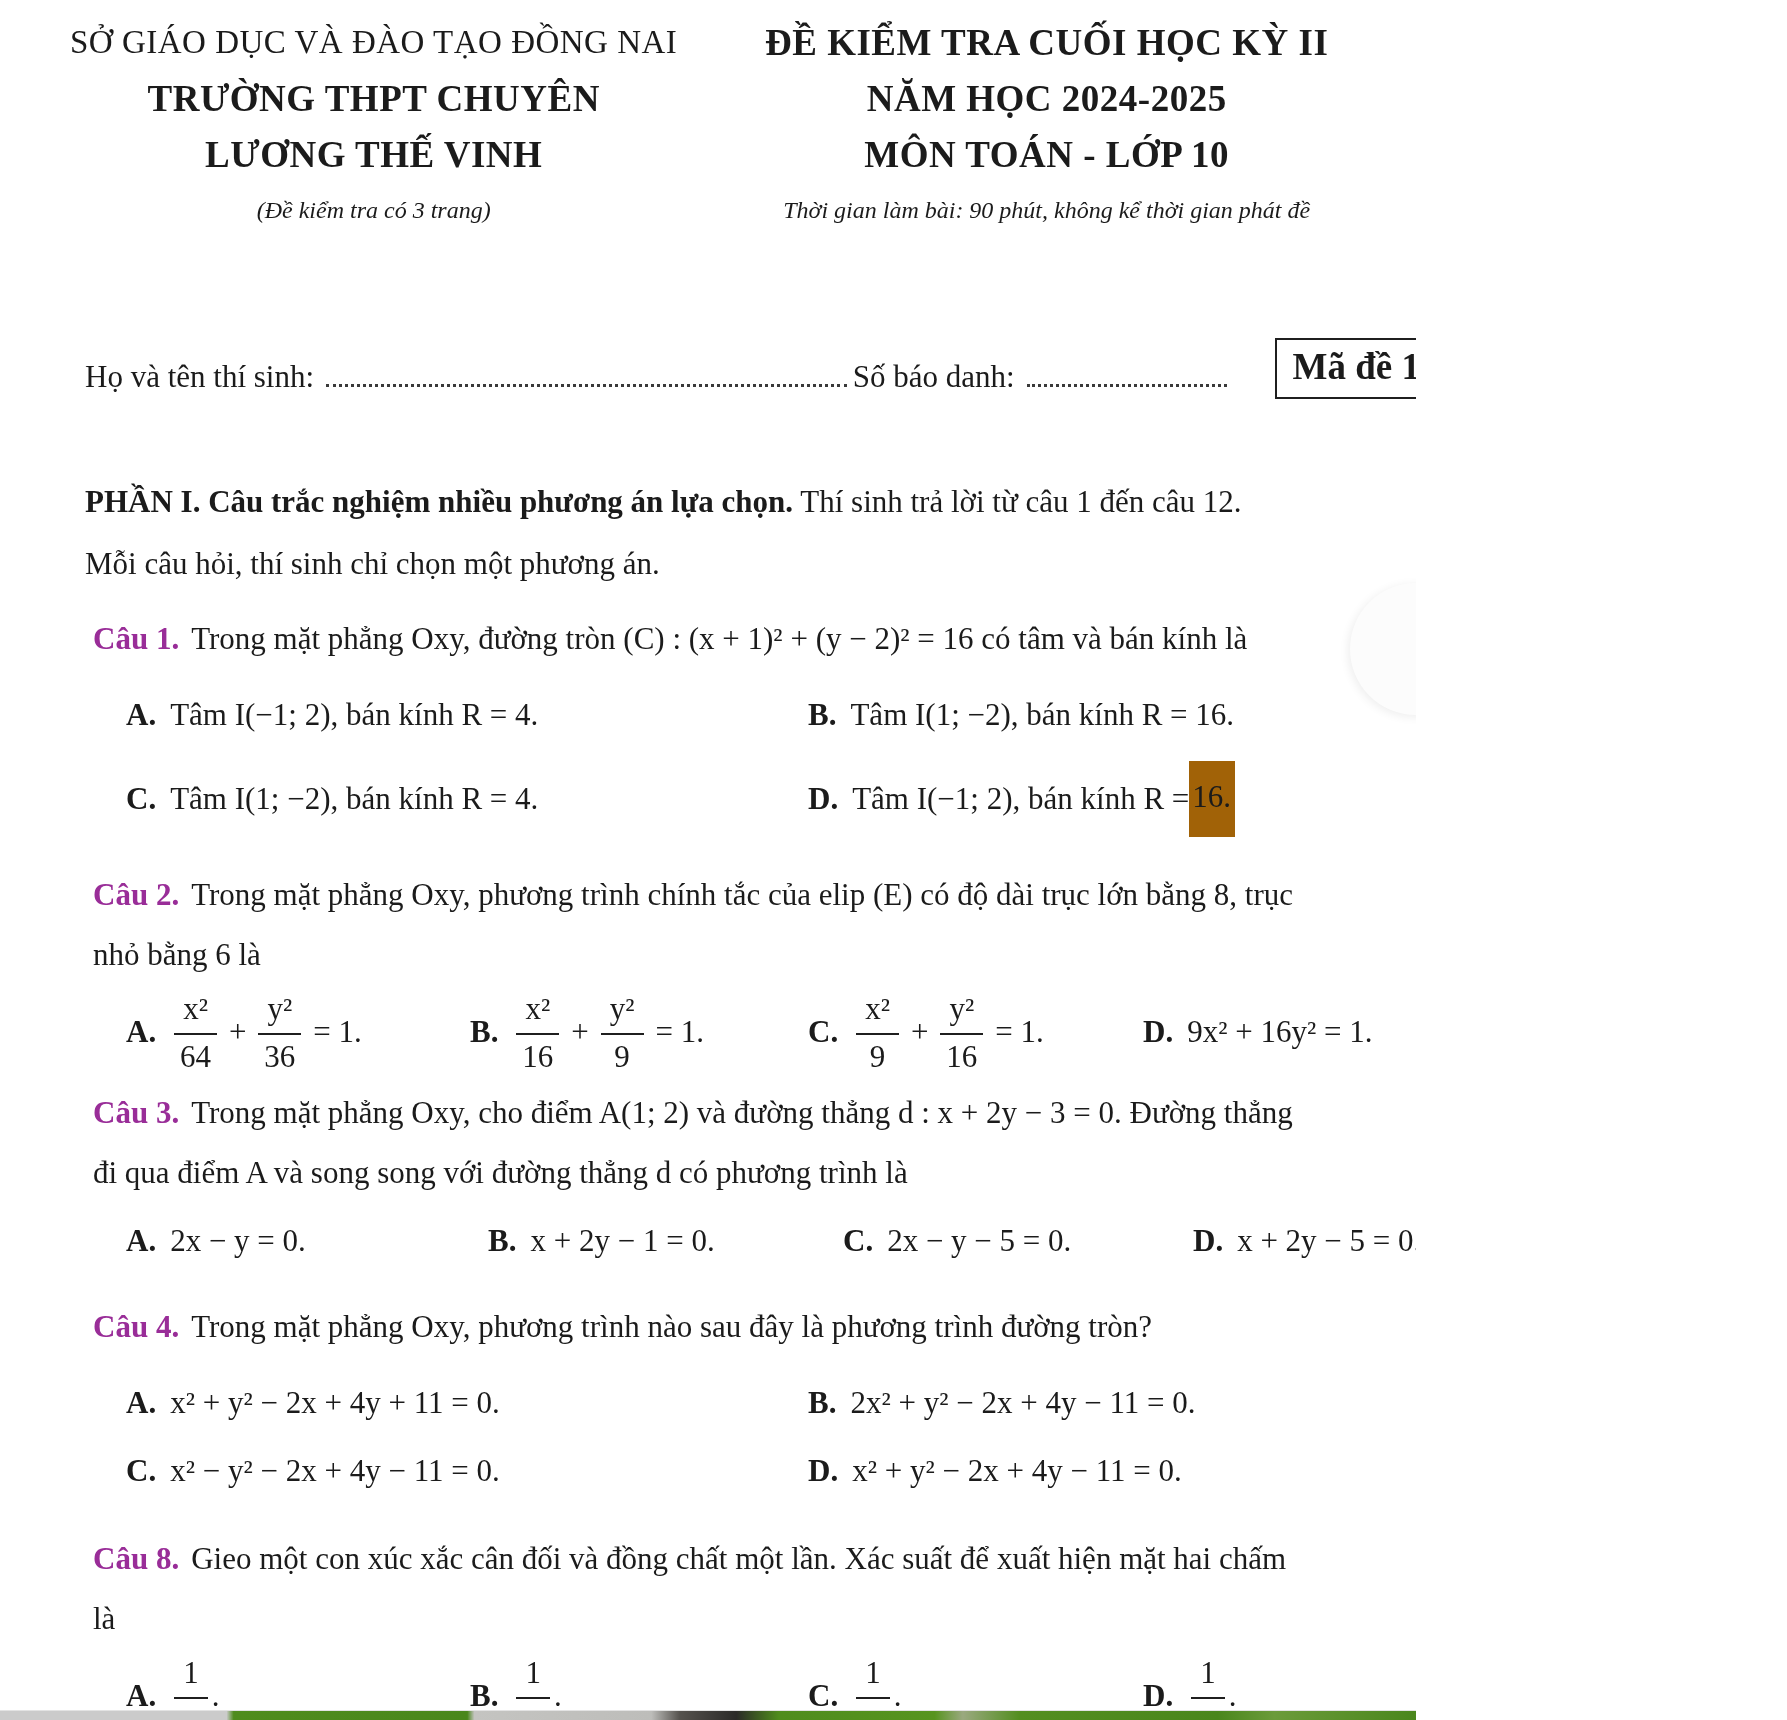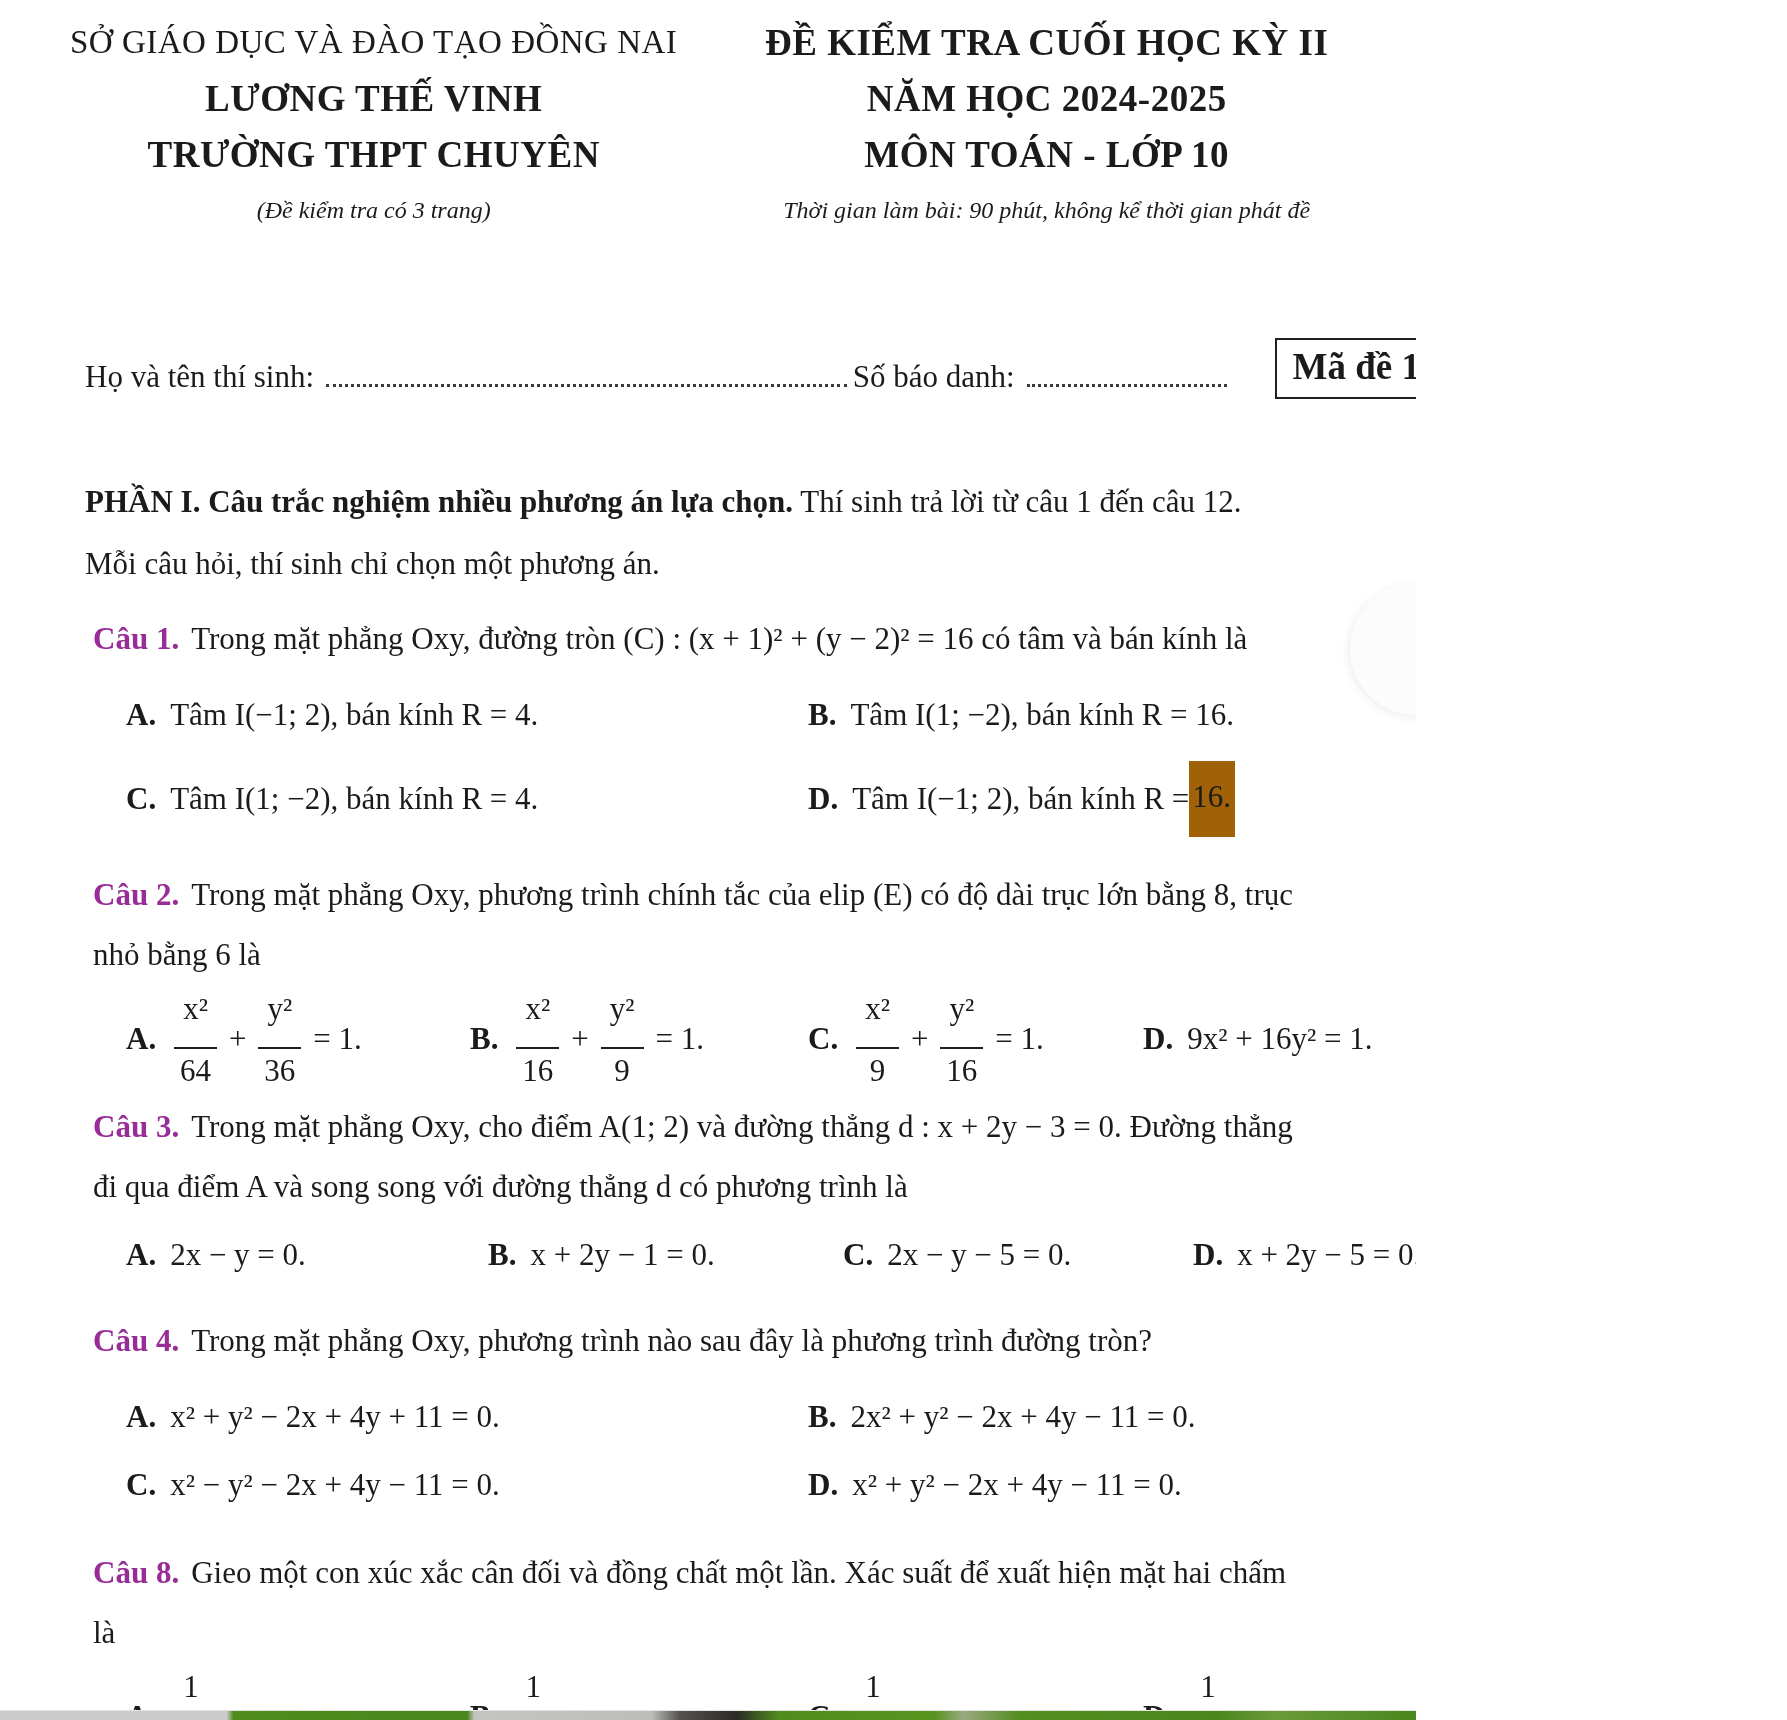--- a/index.html
+++ b/index.html
@@ -49,21 +49,21 @@
   .row-gap-xs{margin-top:4px;}
   .cols2{grid-template-columns:682px 1fr;}
   .cols4a{grid-template-columns:344px 338px 335px 1fr;}
   .cols4b{grid-template-columns:362px 355px 350px 1fr;}
   .opt{padding-left:33px;display:flex;align-items:center;line-height:60px;white-space:nowrap;}
   .olabel{font-weight:bold;margin-right:14px;}
   .hl{background:#a16207;padding:6px 4px 10px 3px;}
   
   .frac-row .opt{line-height:normal;}
   .frac{display:inline-flex;flex-direction:column;align-items:center;margin:0 4px;}
-  .frac .num{border-bottom:2.5px solid #1f1f1f;padding:2px 9px 20px;}
+  .frac .num{border-bottom:2.5px solid #1f1f1f;padding:2px 9px 6px;}
   .frac .den{padding-top:4px;}
   .op{margin:0 8px;}
   .tail{margin-left:8px;}
   
   .edge-circle{
     position:absolute;top:583px;right:-66px;width:132px;height:132px;
     border-radius:50%;background:#fcfcfc;box-shadow:-2px 2px 10px rgba(0,0,0,.07);
   }
   .bottom-strip{
     position:absolute;left:0;right:0;bottom:0;height:9px;border-top:1px solid #e3e3e3;
@@ -78,22 +78,22 @@
   }
 </style>
 </head>
 <body>
 
 <div class="page">
 
   <div class="header">
     <div class="hcol-left">
       <div class="h-line h-org">SỞ GIÁO DỤC VÀ ĐÀO TẠO ĐỒNG NAI</div>
+      <div class="h-line h-school">TRƯỜNG THPT CHUYÊN</div>
       <div class="h-line h-school">LƯƠNG THẾ VINH</div>
-      <div class="h-line h-school">TRƯỜNG THPT CHUYÊN</div>
       <div class="h-line h-note">(Đề kiểm tra có 3 trang)</div>
     </div>
     <div class="hcol-right">
       <div class="h-line h-exam">ĐỀ KIỂM TRA CUỐI HỌC KỲ II</div>
       <div class="h-line h-exam">NĂM HỌC 2024-2025</div>
       <div class="h-line h-exam">MÔN TOÁN - LỚP 10</div>
       <div class="h-line h-note">Thời gian làm bài: 90 phút, không kể thời gian phát đề</div>
     </div>
   </div>
 

